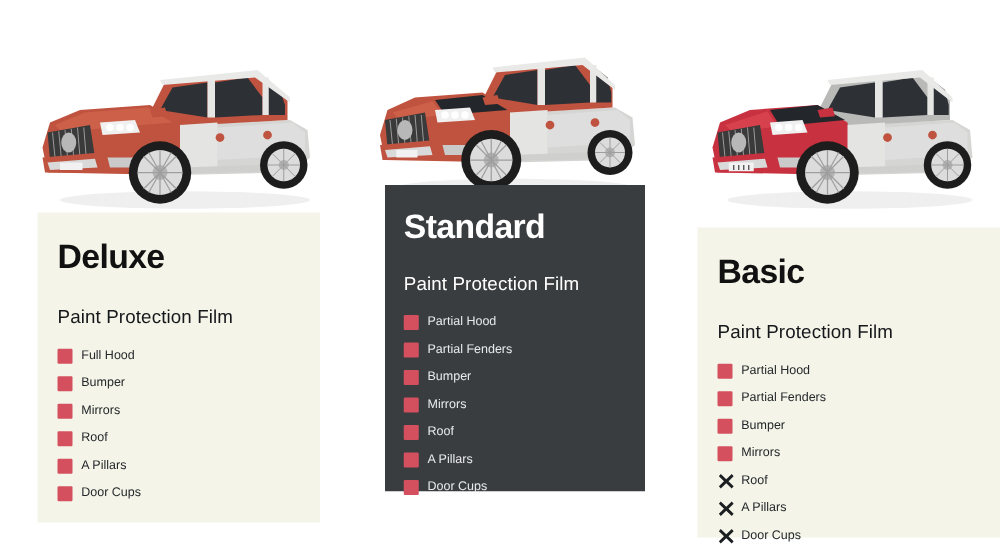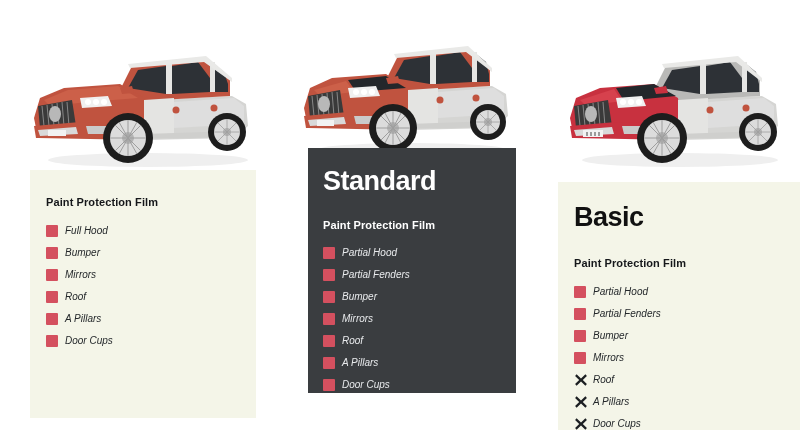--- a/index.html
+++ b/index.html
@@ -34,38 +34,37 @@
   .tier-title {
     font-weight: bold;
     letter-spacing: -0.5px;
     margin: 0;
     line-height: 1;
   }
   .panel.cream .tier-title { color: #111111; }
   .panel.dark  .tier-title { color: #ffffff; }
 
   .section-label {
-    font-weight: bold;
-    font-size: 11px;
+    font-weight: normal;
+    font-size: 15px;
     letter-spacing: 0.1px;
     margin: 0;
   }
   .panel.cream .section-label { color: #15171a; }
   .panel.dark  .section-label { color: #ffffff; }
 
   .feature-list {
     list-style: none;
     margin: 0;
     padding: 0;
   }
   .feature-row {
     display: flex;
     align-items: center;
     height: 22px;
-    font-style: italic;
   }
   .marker {
     width: 19px;
     flex: 0 0 19px;
     display: flex;
     align-items: center;
     justify-content: flex-start;
   }
   .swatch {
     width: 12px;
@@ -307,20 +306,21 @@
     <g stroke="#9e9e9e" stroke-width="0.8">
       <line x1="198" y1="93" x2="198" y2="119"></line>
         <line x1="185" y1="106" x2="211" y2="106"></line>
       <line x1="189" y1="97" x2="207" y2="115"></line>
         <line x1="207" y1="97" x2="189" y2="115"></line>
     </g>
   </svg>
 </div>
 
 <div class="panel cream" id="panel-deluxe">
+  <h2 class="tier-title">Deluxe</h2>
   <p class="section-label">Paint Protection Film</p>
   <ul class="feature-list">
       <li class="feature-row">
         <span class="marker">
           <span class="swatch" style="background: rgb(212, 80, 95);"></span>
         </span>
         <span class="feature-text">Full Hood</span>
       </li>
       <li class="feature-row">
         <span class="marker">

